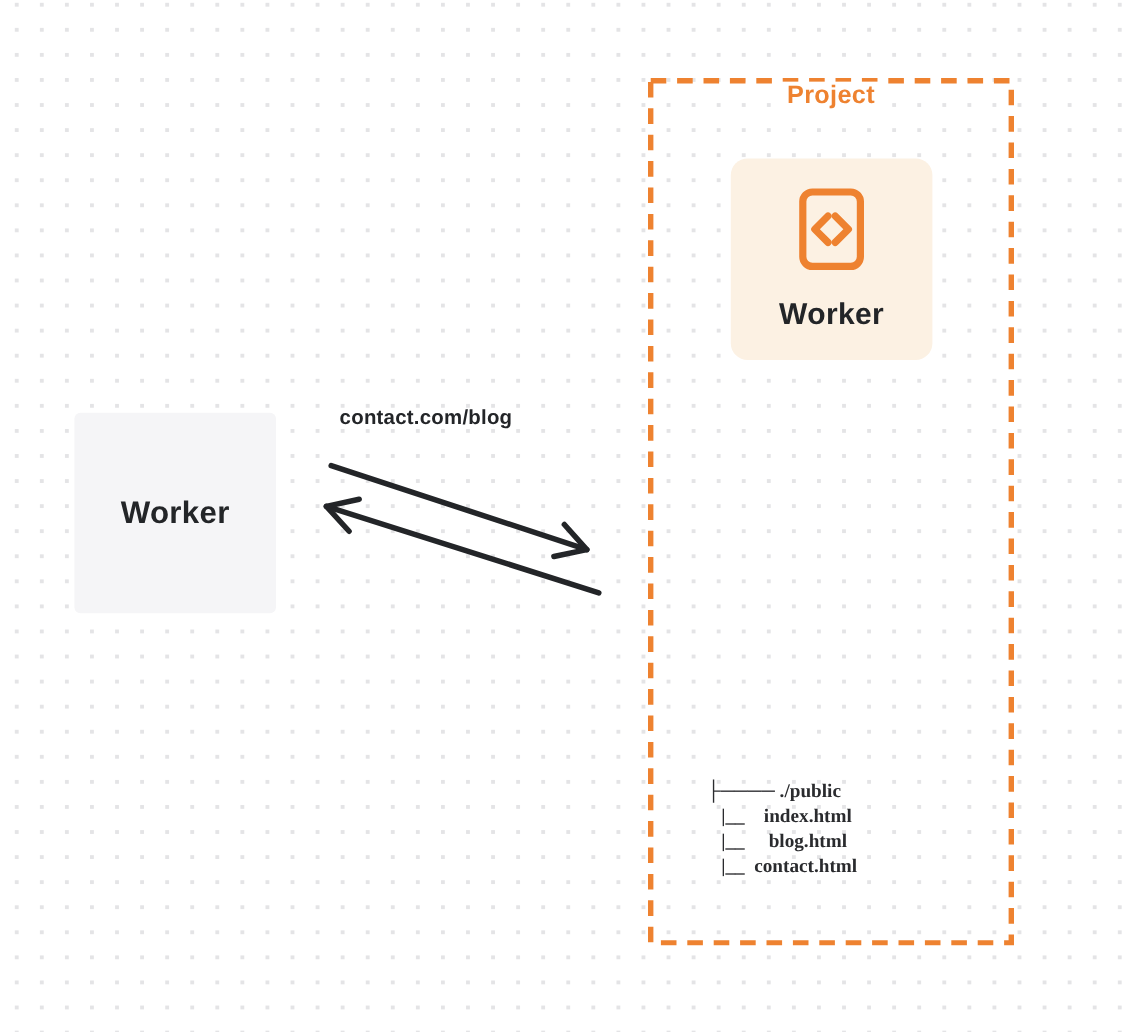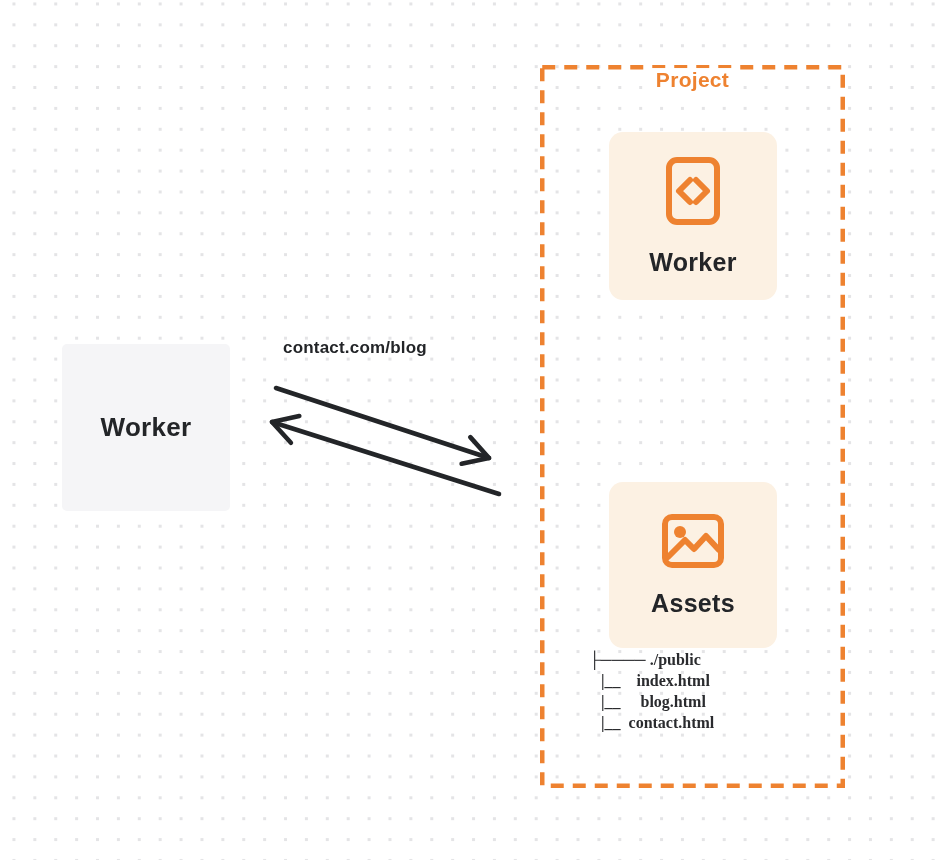--- a/index.html
+++ b/index.html
@@ -107,28 +107,20 @@
 
     <div class="card card-worker">
       <svg class="icon" width="56" height="70" viewBox="0 0 56 70" aria-hidden="true">
         <rect class="icon-stroke" x="4" y="4" width="48" height="62" rx="8"></rect>
         <path class="icon-stroke" d="M25,24 L14,35 L25,46" stroke-width="5.6"></path>
         <path class="icon-stroke" d="M31,24 L42,35 L31,46" stroke-width="5.6"></path>
       </svg>
       <span class="card-label">Worker</span>
     </div>
 
-    <div class="card card-assets">
-      <svg class="icon" width="64" height="56" viewBox="0 0 64 56" aria-hidden="true">
-        <rect class="icon-stroke" x="4" y="4" width="56" height="48" rx="7"></rect>
-        <circle class="icon-fill" cx="19" cy="19" r="6"></circle>
-        <path class="icon-stroke" d="M7,44 L24,27 L33,36 L45,23 L58,37"></path>
-      </svg>
-      <span class="card-label">Assets</span>
-    </div>
 
     <pre class="file-tree">├──── ./public
    |__    index.html
    |__     blog.html
    |__  contact.html</pre>
   </div>
 
 </div>
 
 </body></html>

